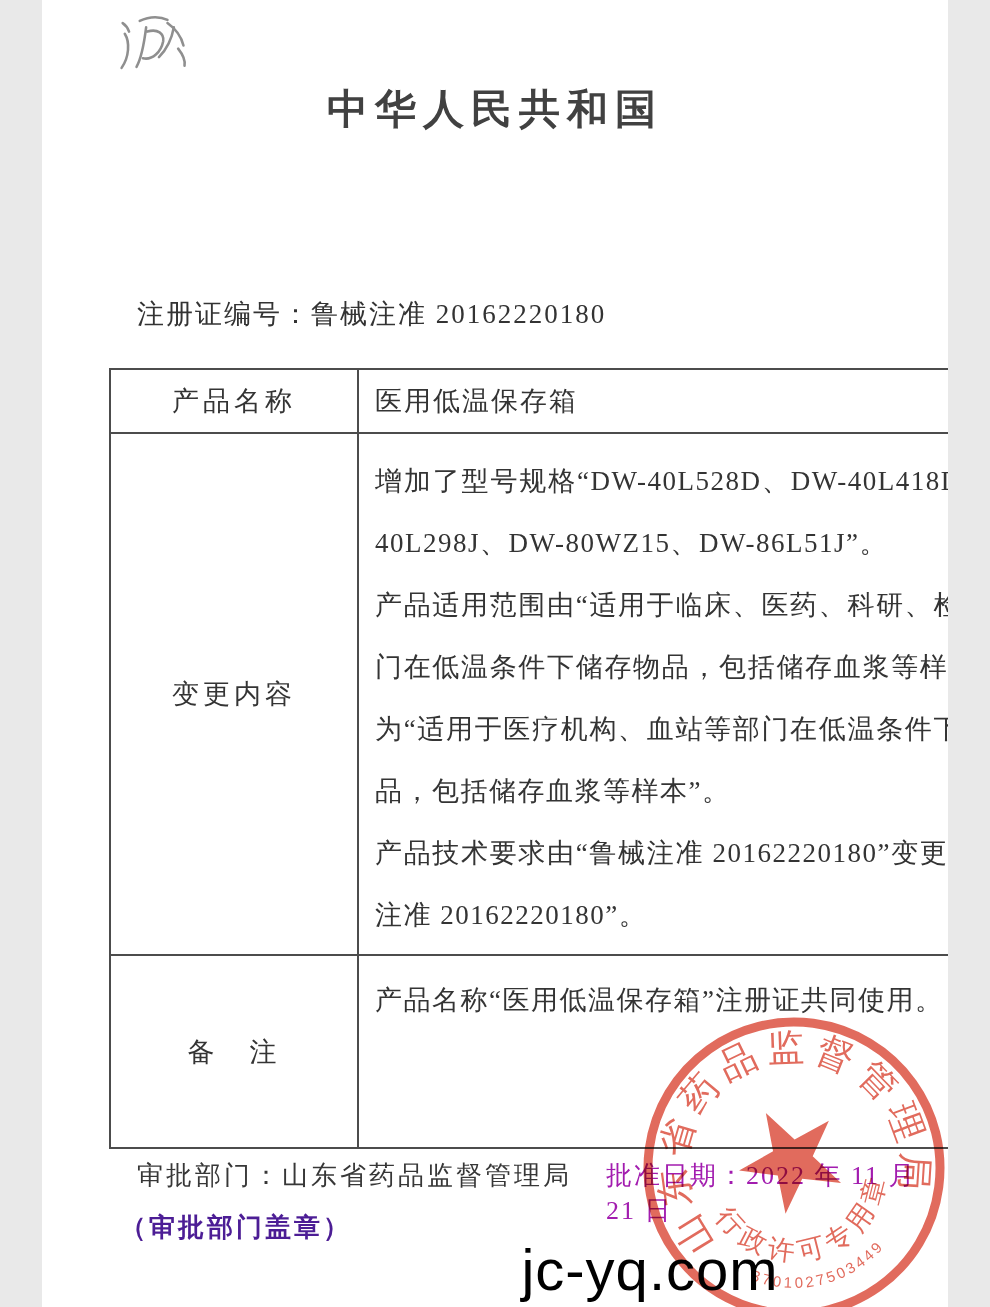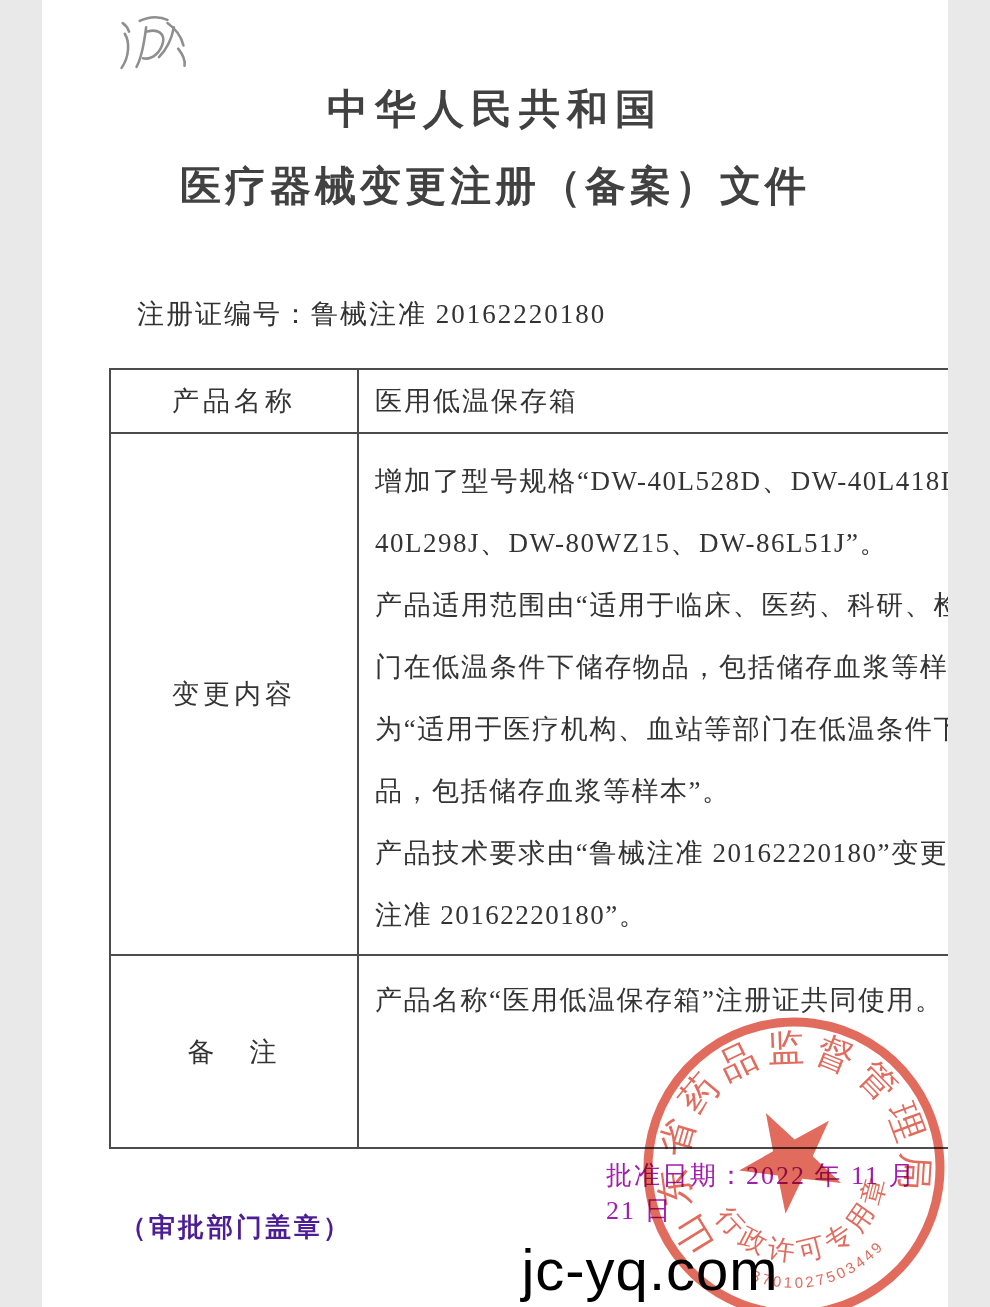--- a/index.html
+++ b/index.html
@@ -107,21 +107,20 @@
     <path d="M52,16 C59,21 65,29 67,37"></path>
     <path d="M62,40 C66,45 69,50 68,56"></path>
   </svg>
 
   <svg class="artifact" viewBox="0 0 24 16">
     <path d="M4,10 C8,3 14,3 18,8"></path>
   </svg>
 
   <div class="title-block">
     <div class="title-line1">中华人民共和国</div>
-    <div class="title-line2">医疗器械变更注册（备案）文件</div>
   </div>
 
   <div class="reg-line">
     <span>注册证编号：</span><span>鲁械注准 20162220180</span>
   </div>
 
   <table class="doc-table">
     <colgroup>
         <col class="col-label">
         <col>
@@ -141,20 +140,23 @@
     </tr>
     <tr class="row-remark">
       <td class="label-cell">备　注</td>
       <td class="value-cell">
         <p>产品名称“医用低温保存箱”注册证共同使用。</p>
       </td>
     </tr>
   </tbody>
     </table>
 
+  <div class="footer-left-1">
+    <span>审批部门：</span><span>山东省药品监督管理局</span>
+  </div>
   <div class="footer-left-2">（审批部门盖章）</div>
   <div class="footer-right">
     <span>批准日期：</span><span>2022 年 11 月 21 日</span>
   </div>
 
   <svg class="seal" viewBox="0 0 320 320" aria-label="山东省药品监督管理局行政许可专用章">
     <defs>
       <path id="sealTopArc" d="M 66.5,214 A 108,108 0 1 1 253.5,214" fill="none"></path>
       <path id="sealBottomArc" d="M 73.6,191.5 A 92,92 0 0 0 246.4,191.5" fill="none"></path>
       <path id="sealSerialArc" d="M 82.9,251.9 A 120,120 0 0 0 237.1,251.9" fill="none"></path>

